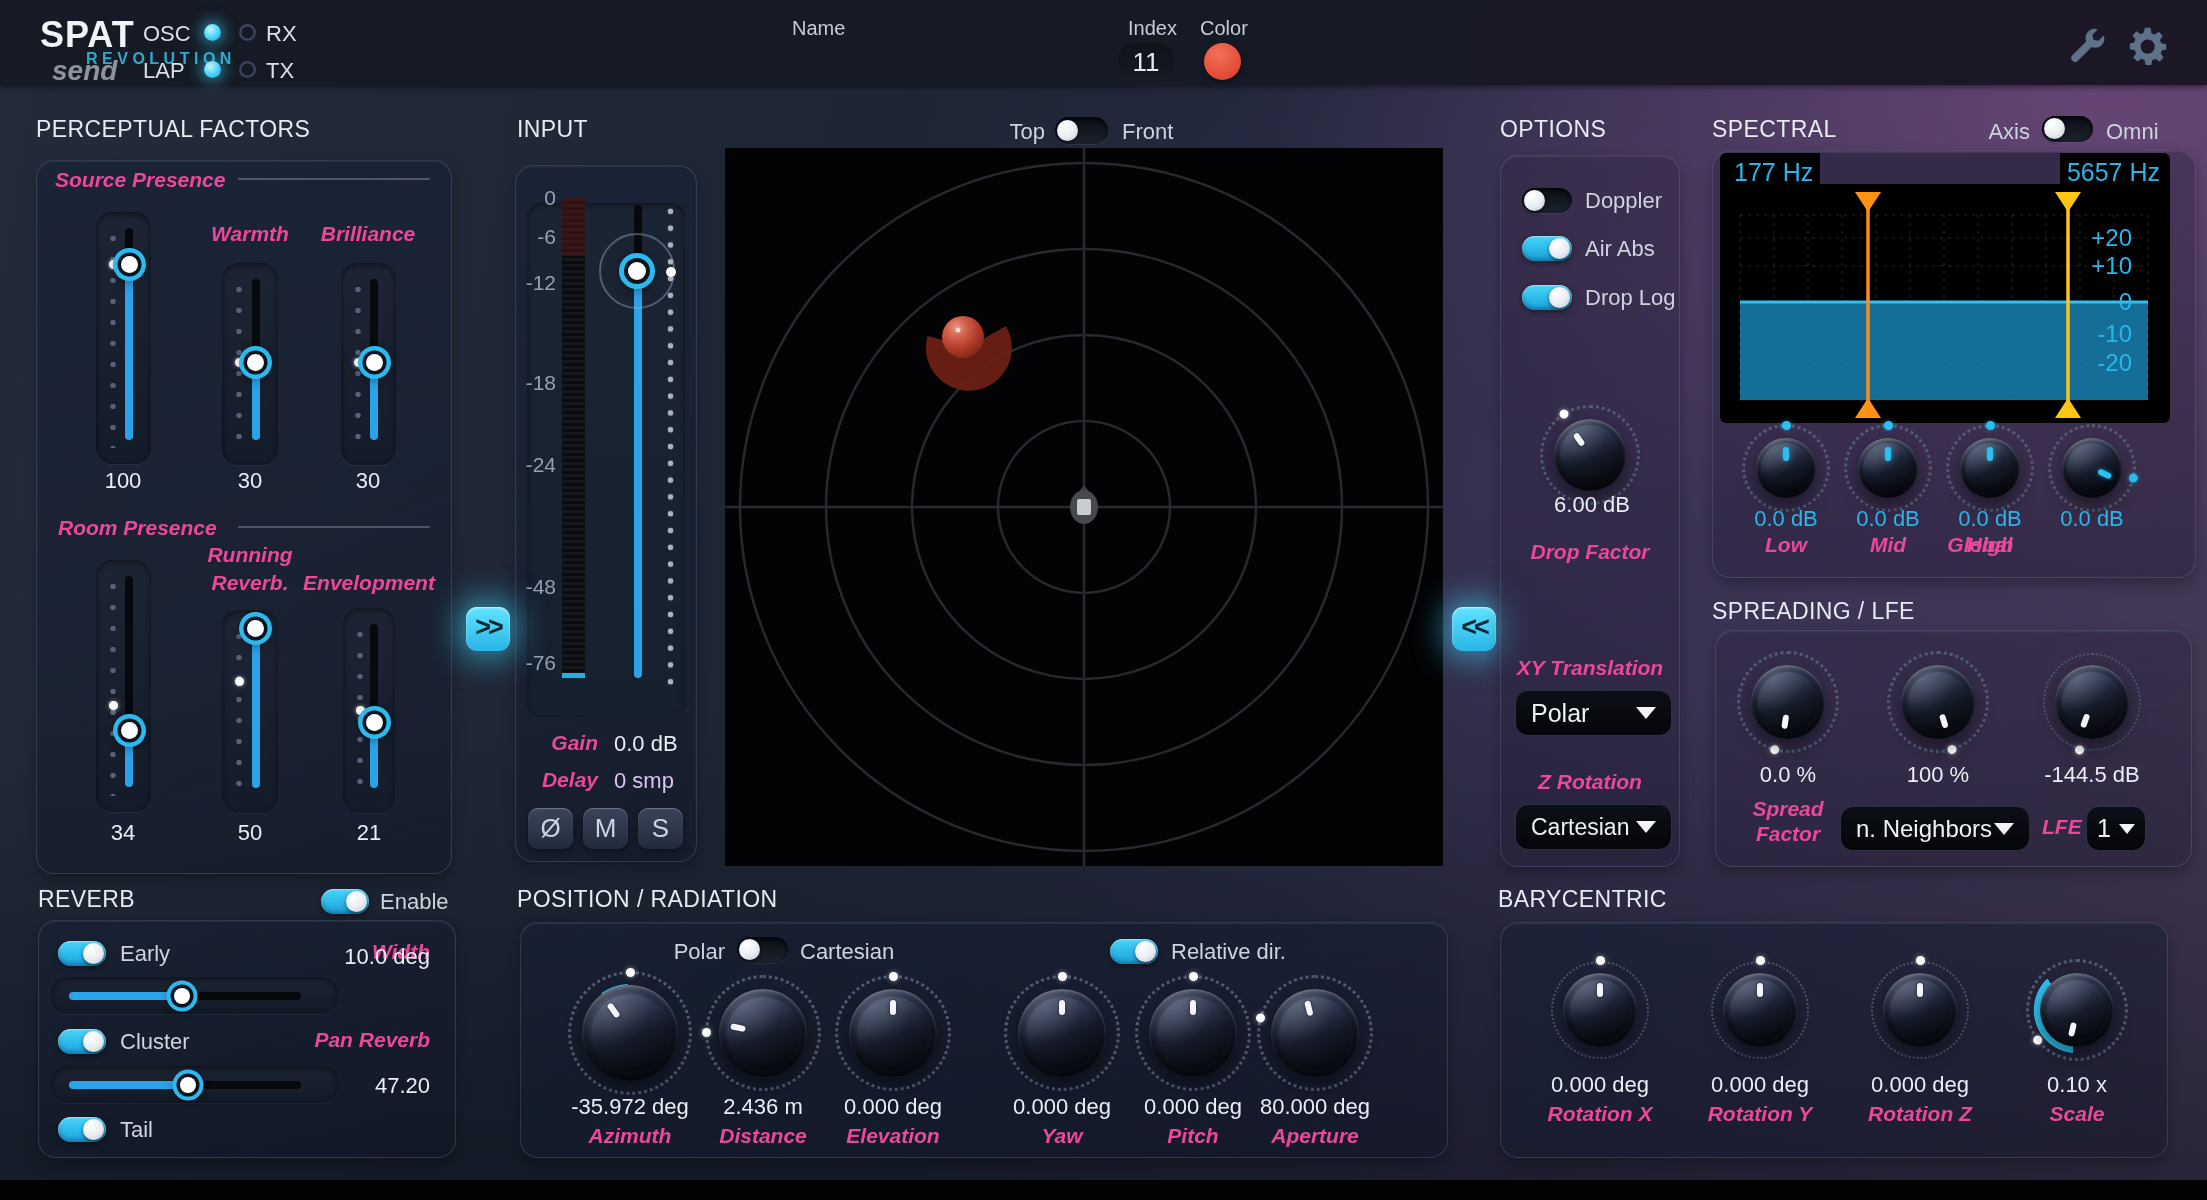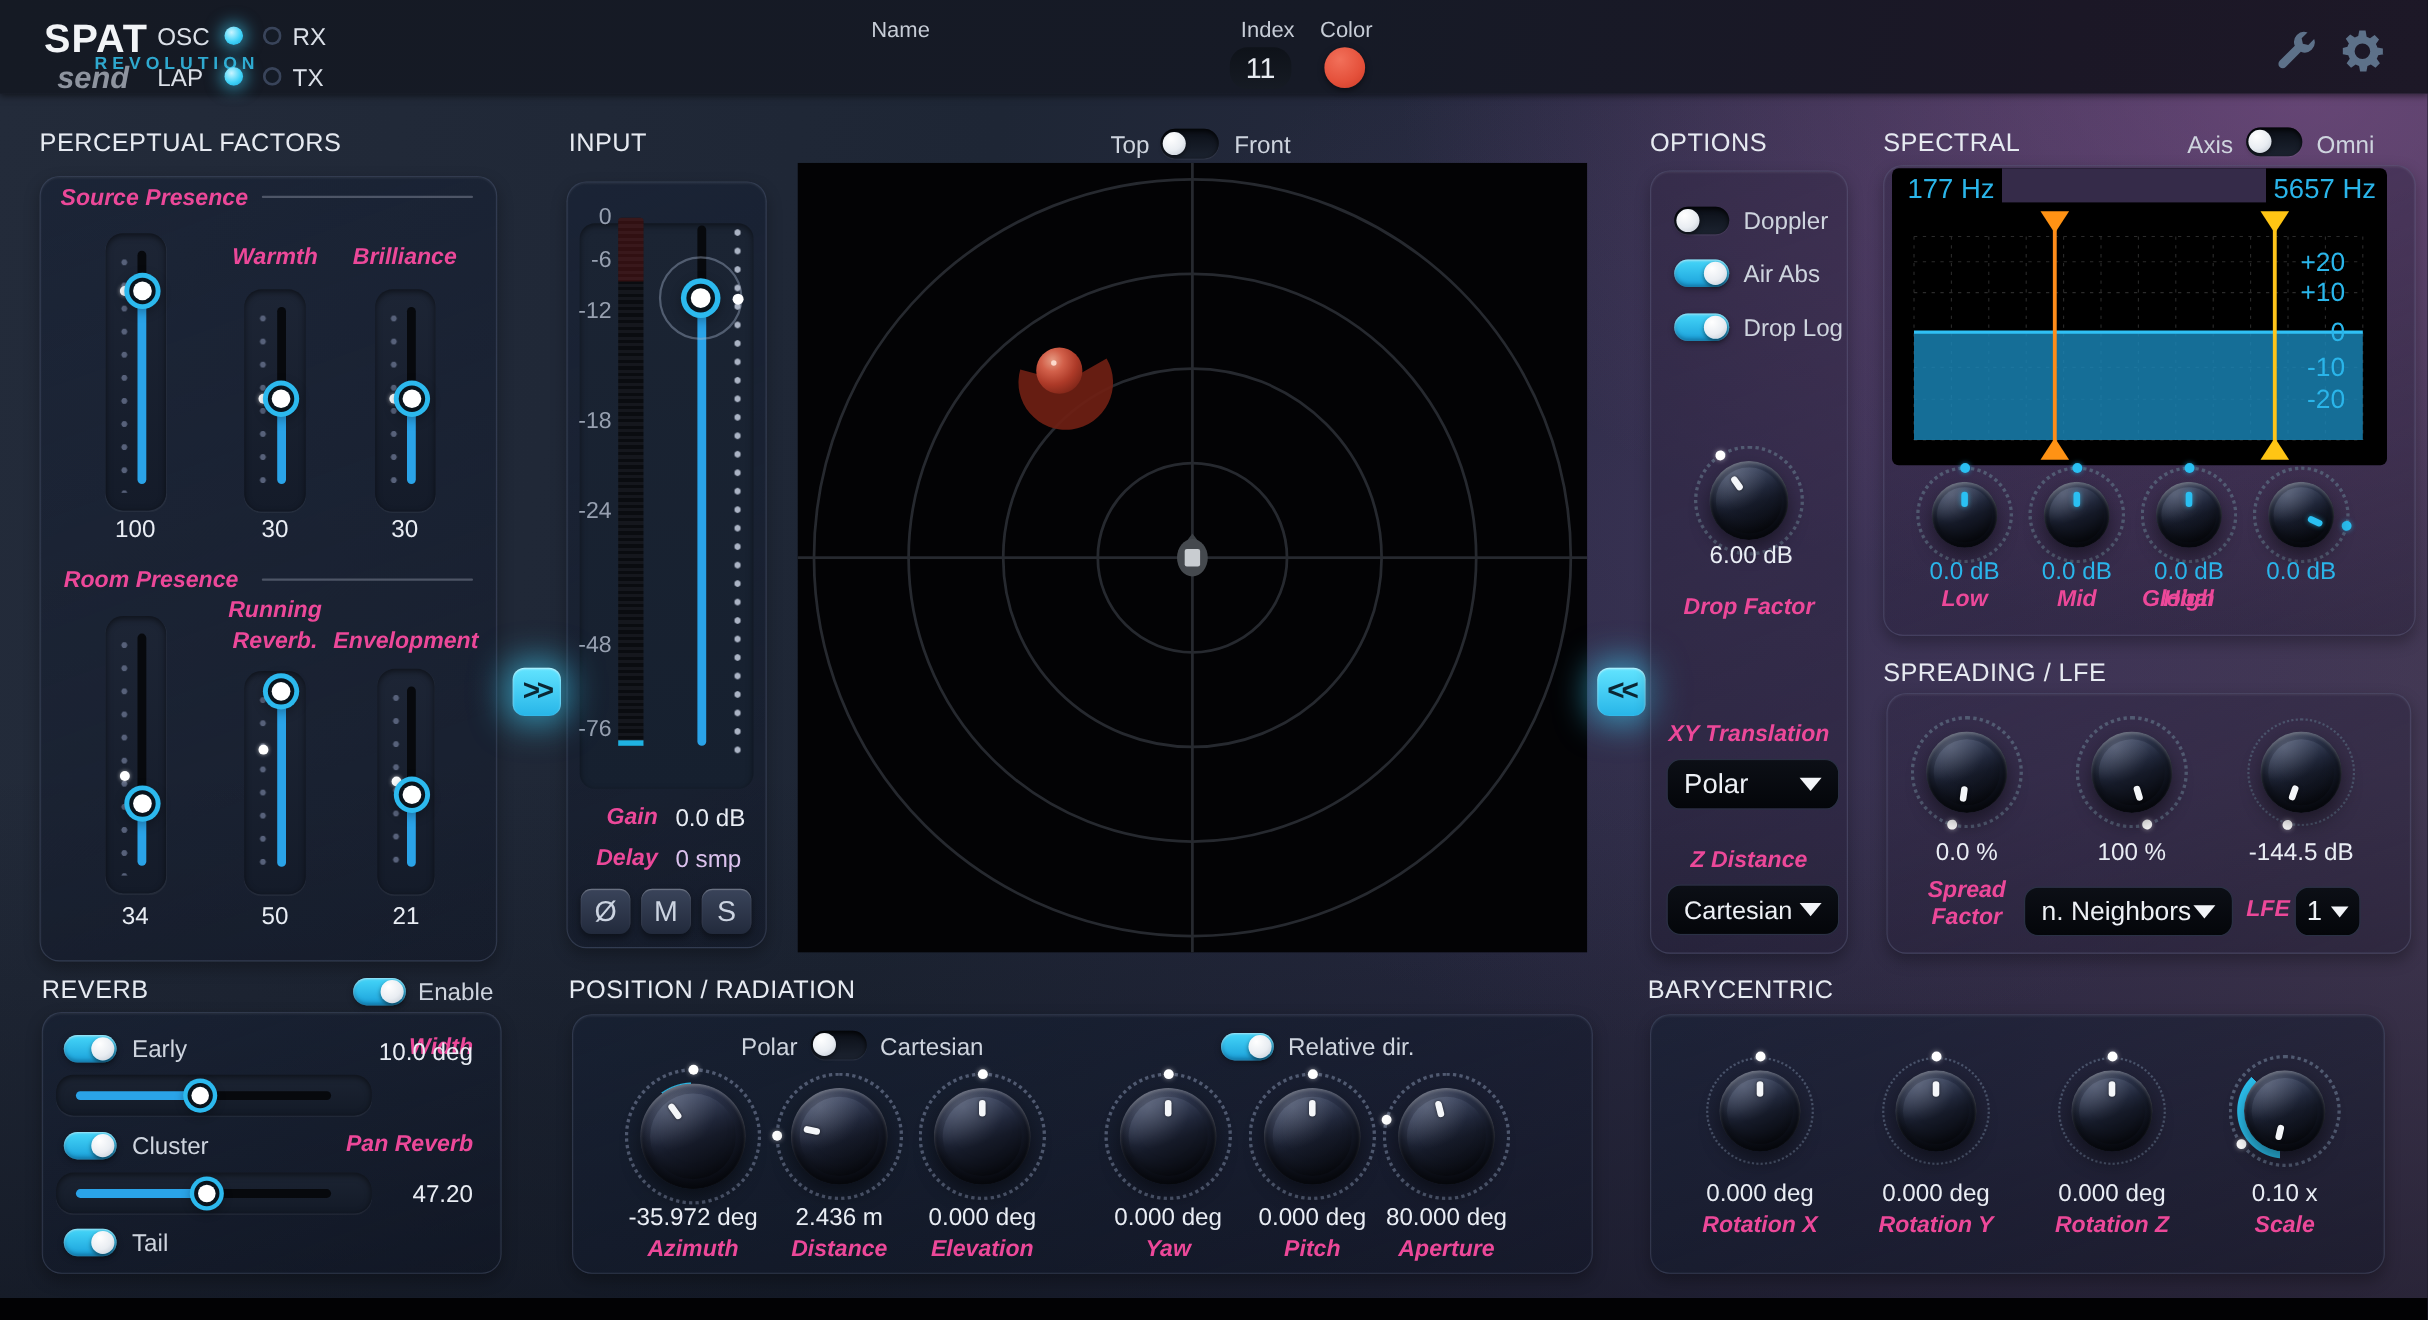--- a/index.html
+++ b/index.html
@@ -452,21 +452,21 @@
       </div>
   </div>
   <div class="abs val tctr" style="left:1500px;top:492px;width:184px">6.00 dB</div>
   <div class="abs glabel tctr" style="left:1500px;top:540px;width:180px">Drop Factor</div>
 
   <div class="abs glabel tctr" style="left:1500px;top:656px;width:180px">XY Translation</div>
   <div class="dd" style="left:1515px;top:690px;width:157px;height:46px">
     <span>Polar</span>
       <span class="ar"></span>
   </div>
-  <div class="abs glabel tctr" style="left:1500px;top:770px;width:180px">Z Distance</div>
+  <div class="abs glabel tctr" style="left:1500px;top:770px;width:180px">Z Rotation</div>
   <div class="dd" style="left:1515px;top:804px;width:157px;height:46px;font-size:23px">
     <span>Cartesian</span>
       <span class="ar"></span>
   </div>
 
   <div class="abs stitle" style="left:1712px;top:116px">SPECTRAL</div>
   <div class="abs tog-label trgt" style="left:1950px;top:119px;width:80px">Axis</div>
   <div class="toggle dark" style="left:2042px;top:116px;width:51px;height:26px">
       <div class="tk"></div>
     </div>

